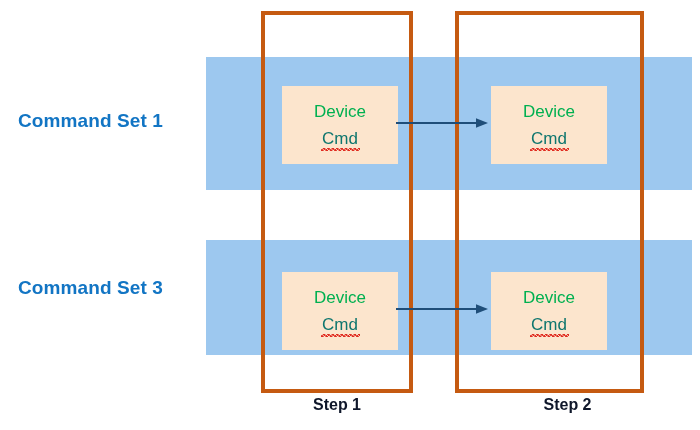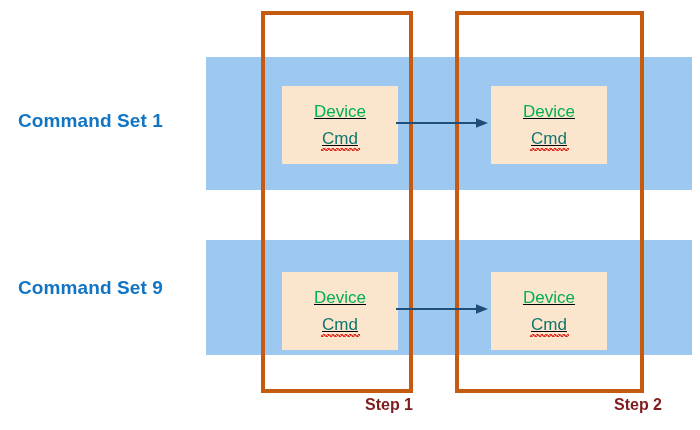--- a/index.html
+++ b/index.html
@@ -52,42 +52,41 @@
     box-sizing: border-box;
     z-index: 5;
   }
   .step-frame.step1 { left: 261px; width: 152px; }
   .step-frame.step2 { left: 455px; width: 189px; }
 
   
   .step-caption {
     position: absolute;
     top: 396px;
-    color: #7f1d1d;
+    color: #0f172a;
     font-weight: bold;
     font-size: 16px;
-    text-align: right;
+    text-align: center;
     white-space: nowrap;
   }
   .step-caption.step1 { left: 261px; width: 152px; }
   .step-caption.step2 { left: 473px; width: 189px; }
 
   
   .device-box {
     position: absolute;
     width: 116px;
     height: 78px;
     background: #fce5cd;
     box-sizing: border-box;
     display: flex;
     flex-direction: column;
     align-items: center;
     justify-content: center;
     z-index: 6;
-    text-decoration: underline;
   }
   .device-box.c1 { left: 282px; }
   .device-box.c2 { left: 491px; }
   .device-box.r1 { top: 86px; }
   .device-box.r2 { top: 272px; }
 
   .device-title {
     color: #00b050;
     font-size: 17px;
     line-height: 1.05;
@@ -128,21 +127,21 @@
 </style>
 </head>
 <body>
 
 <div id="canvas">
 
   <div class="band row1"></div>
   <div class="band row2"></div>
 
   <div class="row-label row1">Command Set 1</div>
-  <div class="row-label row2">Command Set 9</div>
+  <div class="row-label row2">Command Set 3</div>
 
   <div class="device-box r1 c1">
     <div class="device-title">Device</div>
     <div class="device-cmd">Cmd</div>
   </div>
   <div class="device-box r1 c2">
     <div class="device-title">Device</div>
     <div class="device-cmd">Cmd</div>
   </div>
 

